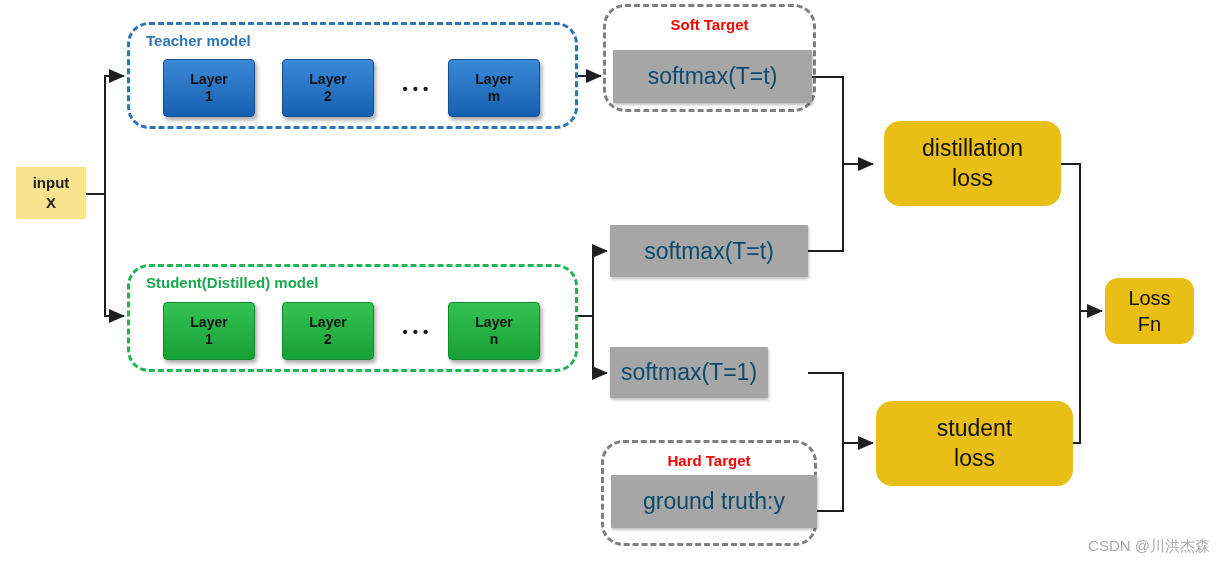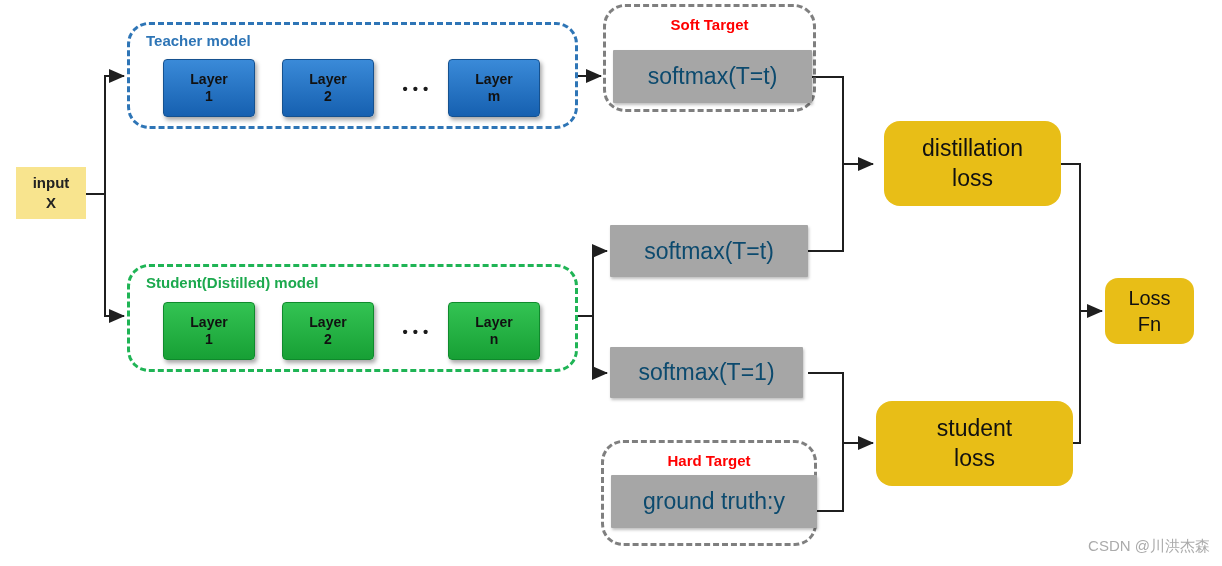--- a/index.html
+++ b/index.html
@@ -158,21 +158,21 @@
     </div>
   </div>
 
   <div class="abs dash-group" style="left:603px;top:4px;width:213px;height:108px;">
     <div class="target-title">Soft Target</div>
     <div class="abs gray-box" style="left:7px;top:43px;width:199px;height:53px;">softmax(T=t)</div>
   </div>
 
   <div class="abs gray-box" style="left:610px;top:225px;width:198px;height:52px;">softmax(T=t)</div>
 
-  <div class="abs gray-box" style="left:610px;top:347px;width:193px;height:51px;">softmax(T=1)</div>
+  <div class="abs gray-box" style="left:610px;top:347px;width:158px;height:51px;">softmax(T=1)</div>
 
   <div class="abs dash-group" style="left:601px;top:440px;width:216px;height:106px;">
     <div class="target-title">Hard Target</div>
     <div class="abs gray-box" style="left:7px;top:32px;width:206px;height:53px;">ground truth:y</div>
   </div>
 
   <div class="abs gold-box" style="left:876px;top:121px;width:177px;height:85px;margin-left:8px;">
     <div>distillation</div>
     <div>loss</div>
   </div>

